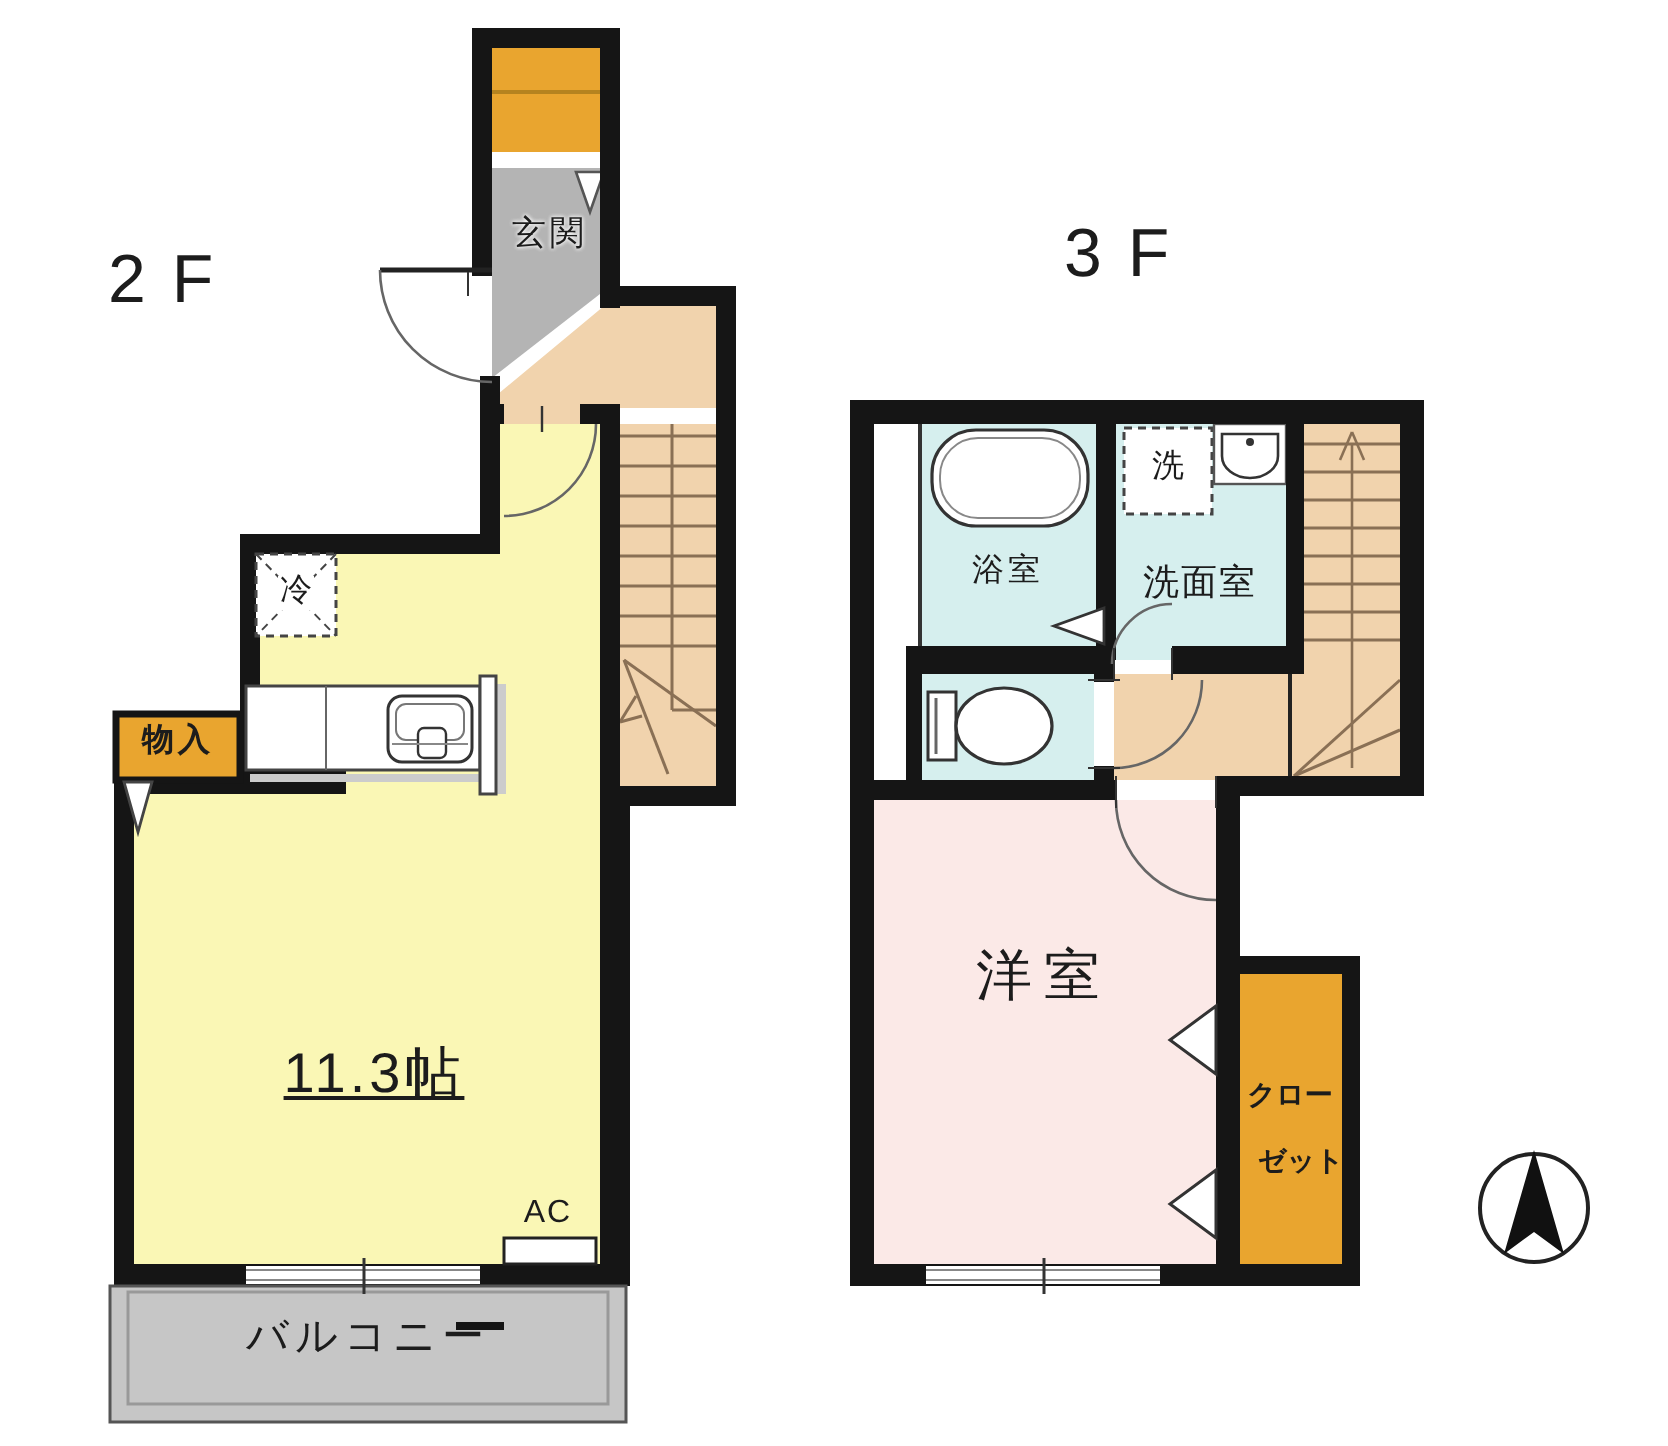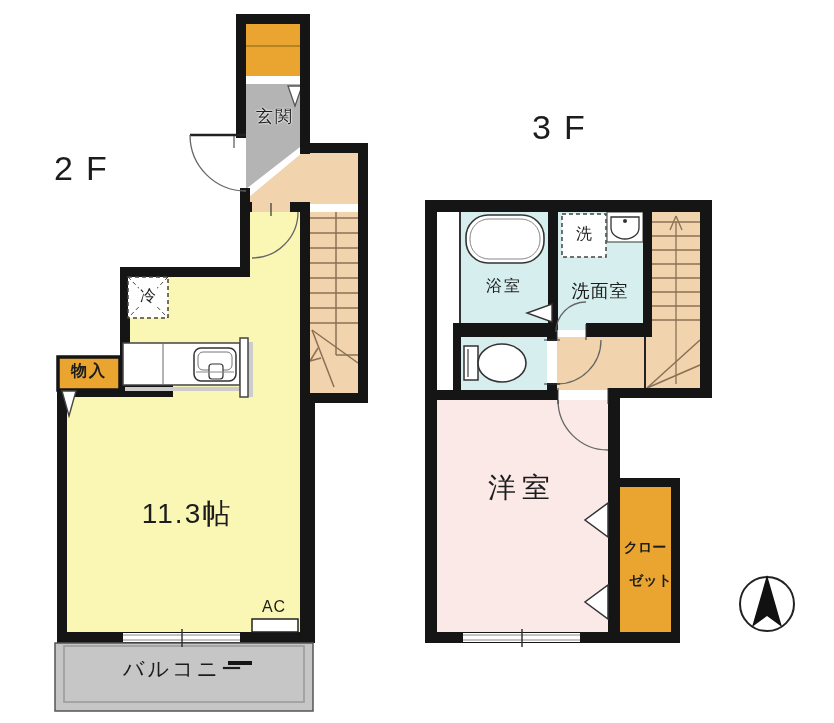--- a/index.html
+++ b/index.html
@@ -229,27 +229,27 @@
       <line x1="522" y1="629" x2="522" y2="647" stroke="#333" stroke-width="1.5"></line>
     </g>
   </g>
 
   <g>
     <circle cx="767" cy="604" r="27" fill="#ffffff" stroke="#222" stroke-width="2"></circle>
     <polygon points="767,575 752,627 767,616 782,627" fill="#111"></polygon>
   </g>
 </svg>
 
-<div class="lbl floor-lbl" style="left:54px;top:123px;margin-top:28px;">2F</div>
+<div class="lbl floor-lbl" style="left:54px;top:123px;">2F</div>
 <div class="lbl floor-lbl" style="left:532px;top:110px;">3F</div>
 
 <div class="lbl ctr genkan-lbl" style="left:248px;top:108px;width:54px;">玄関</div>
 <div class="lbl rei-lbl" style="left:139px;top:288px;">冷</div>
 <div class="lbl ctr mono-lbl" style="left:58px;top:363px;width:62px;">物入</div>
-<div class="lbl ctr size-lbl" style="left:104px;top:499px;width:166px;">11.3帖</div>
+<div class="lbl ctr size-lbl" style="left:104px;top:522px;width:166px;text-decoration:underline;">11.3帖</div>
 <div class="lbl ctr ac-lbl" style="left:250px;top:599px;width:48px;">AC</div>
 <div class="lbl ctr balc-lbl" style="left:88px;top:658px;width:192px;">バルコニー</div>
 
 <div class="lbl ctr bath-lbl" style="left:460px;top:278px;width:88px;">浴室</div>
 <div class="lbl ctr sen-lbl" style="left:562px;top:226px;width:44px;">洗</div>
 <div class="lbl ctr wash-lbl" style="left:554px;top:282px;width:92px;">洗面室</div>
 <div class="lbl ctr yoshitsu-lbl" style="left:452px;top:473px;width:140px;">洋室</div>
 <div class="lbl ctr closet-lbl" style="left:618px;top:540px;width:54px;">クロー</div>
 <div class="lbl ctr closet-lbl" style="left:618px;top:573px;width:54px;text-align:right;">ゼット</div>
 

